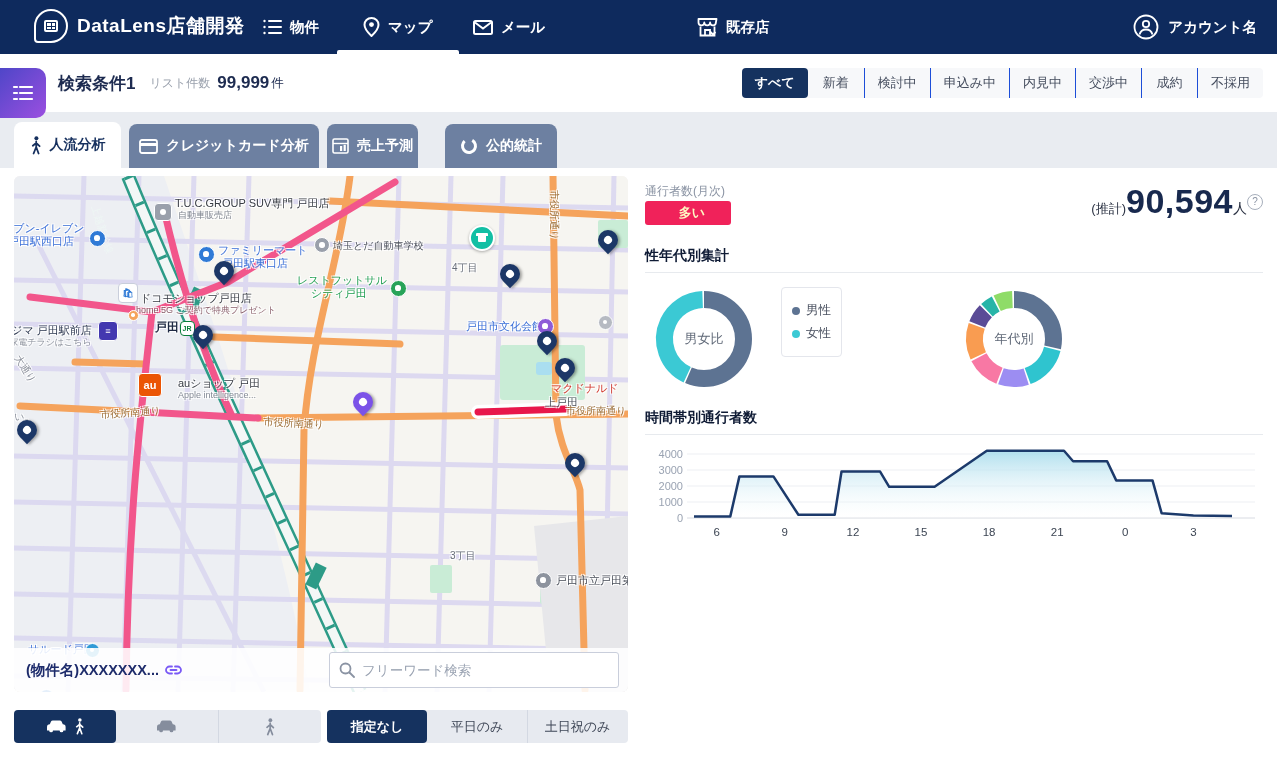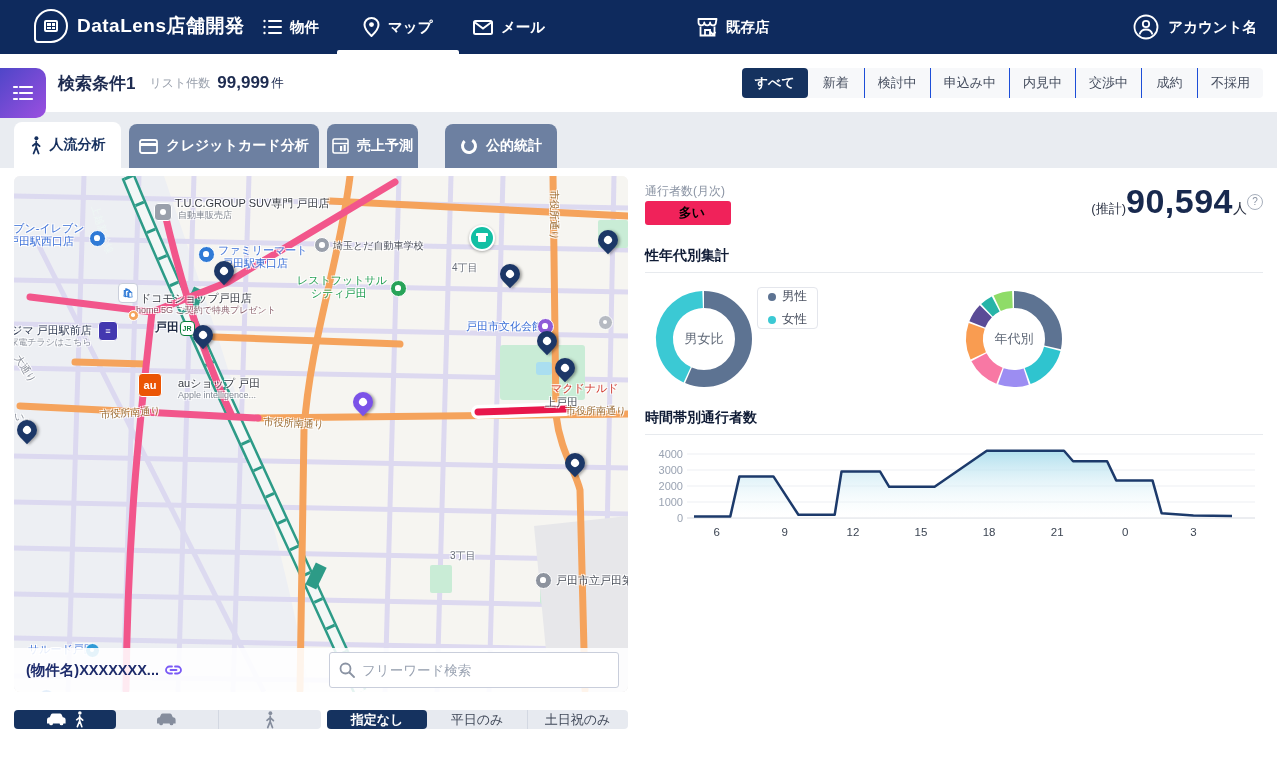--- a/index.html
+++ b/index.html
@@ -63,47 +63,47 @@
   .map-overlaybar { position:absolute; left:0; bottom:0; width:614px; height:44px;
     background:rgba(255,255,255,.88); display:flex; align-items:center; }
   .prop-link { margin-left:12px; font-size:14.5px; font-weight:bold; color:#1d2b6b;
     text-decoration:none; display:flex; align-items:center; gap:6px; cursor:pointer; }
   .search-box { position:absolute; left:315px; top:4px; width:290px; height:36px; background:#fff;
     border:1px solid #c9cedb; border-radius:3px; display:flex; align-items:center; padding:0 9px; gap:7px; }
   .search-box input { border:none; outline:none; flex:1; font-size:13.5px; color:#333;
     font-family:inherit; background:transparent; }
   .search-box input::placeholder { color:#9aa3b2; }
   
-  .ctrl-group { position:absolute; top:710px; height:19px; display:flex; background:#e7eaf0;
+  .ctrl-group { position:absolute; top:710px; height:33px; display:flex; background:#e7eaf0;
     border-radius:4px; align-items:stretch; }
   .seg { width:102px; display:flex; align-items:center; justify-content:center; gap:5px;
     color:#3f4757; font-size:13px; cursor:pointer; }
   .seg + .seg { border-left:1px solid #d3d8e2; }
   .seg.active { background:#15325f; color:#fff; font-weight:bold; border-radius:4px; border-left:none; }
   .seg.active + .seg { border-left:none; }
   .seg svg { display:block; }
   
   .right-panel { position:absolute; left:645px; top:176px; width:618px; height:560px; }
   .traffic-label { position:absolute; left:0; top:7px; font-size:12px; color:#8a93a3; }
   .badge { position:absolute; left:0; top:25px; width:86px; height:24px; background:#f0225a;
-    border-radius:3px; color:#000000; font-size:13px; font-weight:bold; display:flex;
+    border-radius:3px; color:#fef9c3; font-size:13px; font-weight:bold; display:flex;
     align-items:center; justify-content:center;padding-left:8px; }
   .estimate { position:absolute; right:0; top:6px; display:flex; align-items:baseline; gap:0; }
   .est-prefix { font-size:13px; color:#2a3142; }
   .est-value { font-size:34px; font-weight:bold; color:#18294e; letter-spacing:.5px; }
   .est-unit { font-size:14px; color:#2a3142; }
   .help { width:16px; height:16px; border-radius:50%; border:1.5px solid #a7afbc; color:#8a93a3;
     font-size:10px; display:flex; align-items:center; justify-content:center; align-self:center; cursor:pointer; }
   .sec-title { position:absolute; left:0; font-size:14px; font-weight:bold; color:#0f1b35; }
   .divider { position:absolute; left:0; width:618px; height:1px; background:#e7eaee; }
   .donut-wrap { position:absolute; top:107px; width:112px; height:112px; }
   .donut-center { position:absolute; inset:0; display:flex; align-items:center; justify-content:center;
     font-size:13px; color:#5f6877; pointer-events:none; }
   .legend { position:absolute; top:111px; background:#fff; border:1px solid #e4e6ec; border-radius:4px;
-    padding:0 10px; display:flex; flex-direction:column; gap:6px; }
+    padding:14px 10px; display:flex; flex-direction:column; gap:6px;margin-left:24px; }
   .legend-item { display:flex; align-items:center; gap:6px; font-size:12.5px; color:#4a5160; }
   .legend-item .dot { width:8px; height:8px; border-radius:50%; }
   .legend-scroll { position:absolute; right:3px; top:6px; width:5px; height:38px; background:#c7cdd6;
     border-radius:3px; }
 </style>
 </head>
 <body>
 
 <div class="topbar">
   <div class="logo-wrap">

